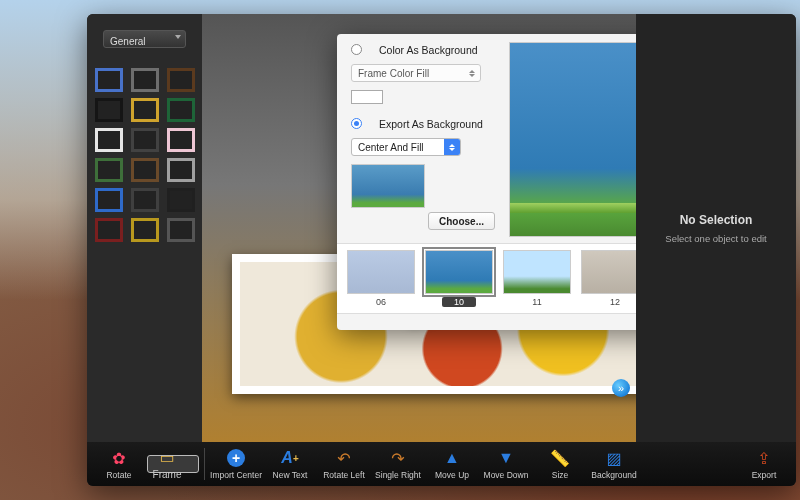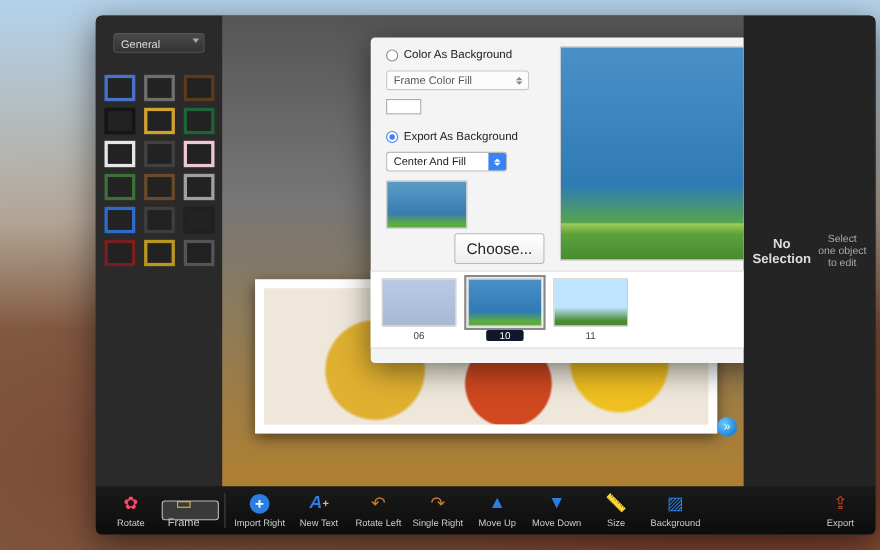--- a/index.html
+++ b/index.html
@@ -27,52 +27,52 @@
   .canvas-area { flex:1; background:linear-gradient(180deg,#555 0%,#777 40%,#b08030 100%); position:relative; overflow:hidden; }
   .canvas-photo { position:absolute; left:30px; top:210px; width:420px; height:170px; }
   .leaves { position:absolute; inset:30px 0 0 0; background:
       radial-gradient(circle at 25% 60%, #e0b030 14%, transparent 15%),
       radial-gradient(circle at 55% 70%, #d04820 16%, transparent 17%),
       radial-gradient(circle at 80% 55%, #f0c020 13%, transparent 14%),
       #efe8da; border:8px solid #fff; box-shadow:0 4px 12px rgba(0,0,0,.5); }
   .polaroid{position:absolute;left:165px;top:-20px;width:140px;height:105px;background:#fff;transform:rotate(-12deg);box-shadow:0 3px 10px rgba(0,0,0,.6);}
   .polaroid::before{content:"";position:absolute;left:8px;top:8px;right:8px;bottom:22px;background:linear-gradient(#4a7c2f,#3a6020);}
   .expand-btn{position:absolute;right:6px;bottom:45px;width:18px;height:18px;border-radius:50%;background:radial-gradient(circle at 35% 35%,#6cf,#06c);font-size:11px;color:#fff;display:flex;align-items:center;justify-content:center;}
-  .right-panel { width:120px; background:#242424; display:flex; flex-direction:row; align-items:center; gap:6px; color:#ddd; padding:0 8px; text-align:center; }
+  .right-panel { width:160px; background:#242424; display:flex; flex-direction:column; align-items:center; justify-content:center; gap:6px; color:#ddd; padding:0 8px; text-align:center; }
   .right-panel .h{font-size:12px;font-weight:600;} .right-panel .s{font-size:9.5px;color:#aaa;}
   .toolbar { height:44px; background:linear-gradient(#1a1a1a,#0c0c0c); display:flex; align-items:center; padding:0 6px; gap:2px; }
   .tbtn { display:flex; flex-direction:column; align-items:center; justify-content:center; width:52px; height:40px; color:#ccc; font-size:8.5px; gap:2px; border-radius:3px; }
   .tbtn.sel{background:#3a3a3a;}
   .tbtn .ic{width:20px;height:20px;display:flex;align-items:center;justify-content:center;font-size:16px;}
   .tsep{width:1px;height:32px;background:#444;margin:0 3px;}
   .tspace{flex:1;}
   
   .dlg { position:absolute; left:135px; top:20px; width:395px; height:296px; background:#f4f4f4; border-radius:4px; box-shadow:0 6px 28px rgba(0,0,0,.5); display:flex; flex-direction:column; font-size:10.5px; color:#222; }
   .dlg-top{flex:1;display:flex;}
   .dlg-left{width:168px;padding:10px 10px 6px 14px;display:flex;flex-direction:column;gap:8px;}
   .dlg-right{flex:1;padding:8px 10px 6px 4px;}
   .preview-big{width:100%;height:195px;background:linear-gradient(180deg,#4a90c8 0%,#2f7bb5 65%,#5caa40 85%,#4a8a30 100%);border:1px solid #ccc;position:relative;}
   .preview-big::before{content:"";position:absolute;left:0;right:0;bottom:12%;height:5%;background:linear-gradient(#9fd060,#5fa030);}
-  .radio-row{display:flex;align-items:flex-end;gap:5px;}
+  .radio-row{display:flex;align-items:flex-start;gap:17px;}
   .radio{width:11px;height:11px;border-radius:50%;border:1px solid #888;background:#fff;display:inline-flex;align-items:center;justify-content:center;}
   .radio.on{border-color:#3b82f6;} .radio.on::after{content:"";width:5px;height:5px;border-radius:50%;background:#3b82f6;}
   .sel{height:18px;border:1px solid #bbb;border-radius:3px;background:#fff;font-size:10px;display:flex;align-items:center;padding:0 18px 0 6px;position:relative;}
   .sel .arr{position:absolute;right:0;top:0;width:16px;height:100%;display:flex;flex-direction:column;align-items:center;justify-content:center;gap:1px;}
   .sel.blue .arr{background:#3b82f6;border-radius:0 2px 2px 0;}
   .sel .arr::before,.sel .arr::after{content:"";width:0;height:0;border-left:3px solid transparent;border-right:3px solid transparent;}
   .sel .arr::before{border-bottom:3px solid #666;} .sel .arr::after{border-top:3px solid #666;}
   .sel.blue .arr::before{border-bottom-color:#fff;} .sel.blue .arr::after{border-top-color:#fff;}
   .swatch{width:32px;height:14px;border:1px solid #aaa;background:#fff;}
   .thumb-sm{width:74px;height:44px;border:1px solid #ccc;background:linear-gradient(180deg,#5a9cc8,#3a7cb0 70%,#5caa40 90%);}
-  .btn{height:28px;padding:0 10px;border:1px solid #bbb;border-radius:3px;background:linear-gradient(#fff,#eee);font-size:14px;display:inline-flex;align-items:center;}
+  .btn{height:18px;padding:0 10px;border:1px solid #bbb;border-radius:3px;background:linear-gradient(#fff,#eee);font-size:10px;display:inline-flex;align-items:center;font-weight:bold;}
   .dlg-strip{height:78px;border-top:1px solid #ddd;background:#fff;display:flex;align-items:center;padding:6px 10px;gap:10px;}
   .strip-item{display:flex;flex-direction:column;align-items:center;gap:3px;font-size:9px;color:#444;}
   .strip-th{width:68px;height:44px;border:1px solid #ccc;}
   .strip-item.sel-i .strip-th{outline:2px solid #888;outline-offset:1px;}
-  .strip-item.sel-i .lab{background:#0f172a;color:#fff;padding:0 12px;border-radius:2px;}
+  .strip-item.sel-i .lab{background:#404040;color:#fff;padding:0 12px;border-radius:2px;}
   .dlg-foot{height:30px;border-top:1px solid #ddd;display:flex;align-items:center;justify-content:flex-end;padding:0 10px;}
 </style>
 </head>
 <body>
 <div class="desktop-bg"></div>
 
 <div class="window">
 
   <div class="content">
     <div class="sidebar">
@@ -146,20 +146,24 @@
               <span class="lab">06</span>
             </div>
             <div class="strip-item sel-i">
               <div class="strip-th" style="background: linear-gradient(rgb(74, 144, 200), rgb(47, 123, 181) 70%, rgb(92, 170, 64) 90%);"></div>
               <span class="lab">10</span>
             </div>
             <div class="strip-item">
               <div class="strip-th" style="background: linear-gradient(rgb(191, 228, 255) 60%, rgb(74, 138, 48) 90%);"></div>
               <span class="lab">11</span>
             </div>
+            <div class="strip-item">
+              <div class="strip-th" style="background: linear-gradient(rgb(207, 200, 189), rgb(184, 176, 164));"></div>
+              <span class="lab">12</span>
+            </div>
           </div>
         <div class="dlg-foot">
           
         </div>
       </div>
     </div>
 
     <div class="right-panel">
       <div class="h">No Selection</div>
       <div class="s">Select one object to edit</div>
@@ -173,21 +177,21 @@
       </div>
     <div class="tbtn sel">
         <span class="ic" style="color:#e6b84d">▭</span>
         <span>Frame</span>
       </div>
     <div class="tsep"></div>
     <div class="tbtn">
         <span class="ic">
           <span style="width:18px;height:18px;border-radius:50%;background:#2b7de0;color:#fff;display:flex;align-items:center;justify-content:center;font-weight:bold;font-size:14px">+</span>
         </span>
-        <span>Import Right</span>
+        <span>Import Center</span>
       </div>
     <div class="tbtn">
         <span class="ic" style="color:#2b7de0;font-weight:bold;font-style:italic">A<span style="color:#e6b84d;font-size:10px">+</span></span>
         <span>New Text</span>
       </div>
     <div class="tbtn">
         <span class="ic" style="color:#c97a2b">↶</span>
         <span>Rotate Left</span>
       </div>
     <div class="tbtn">

